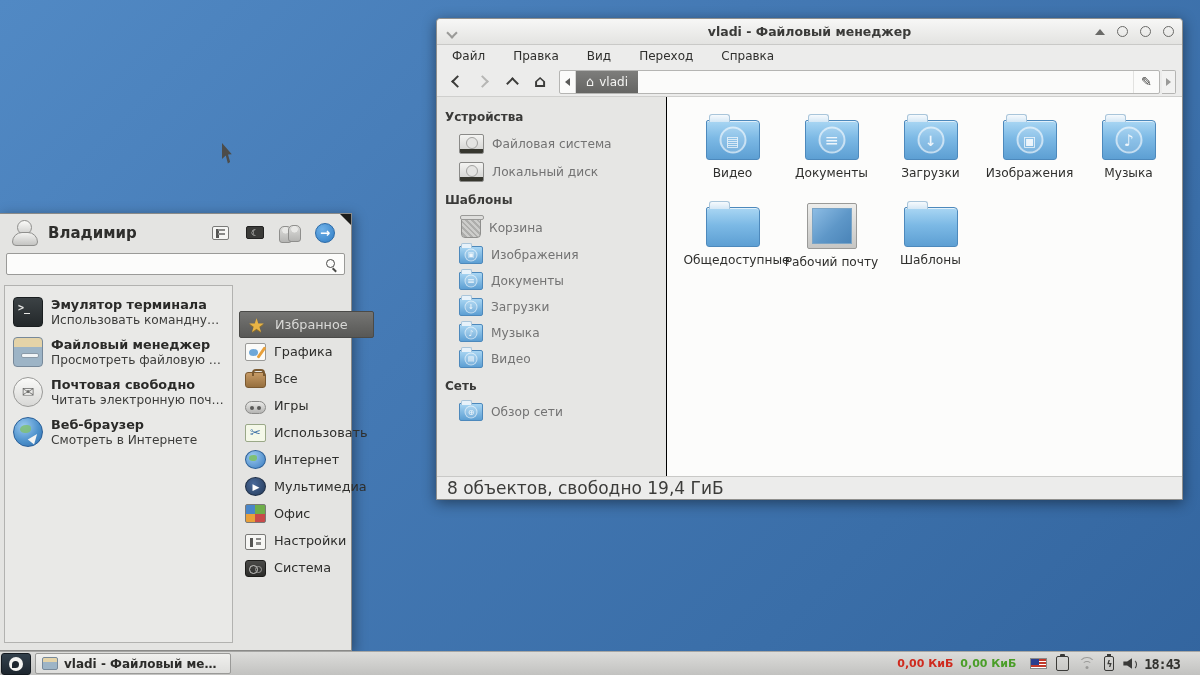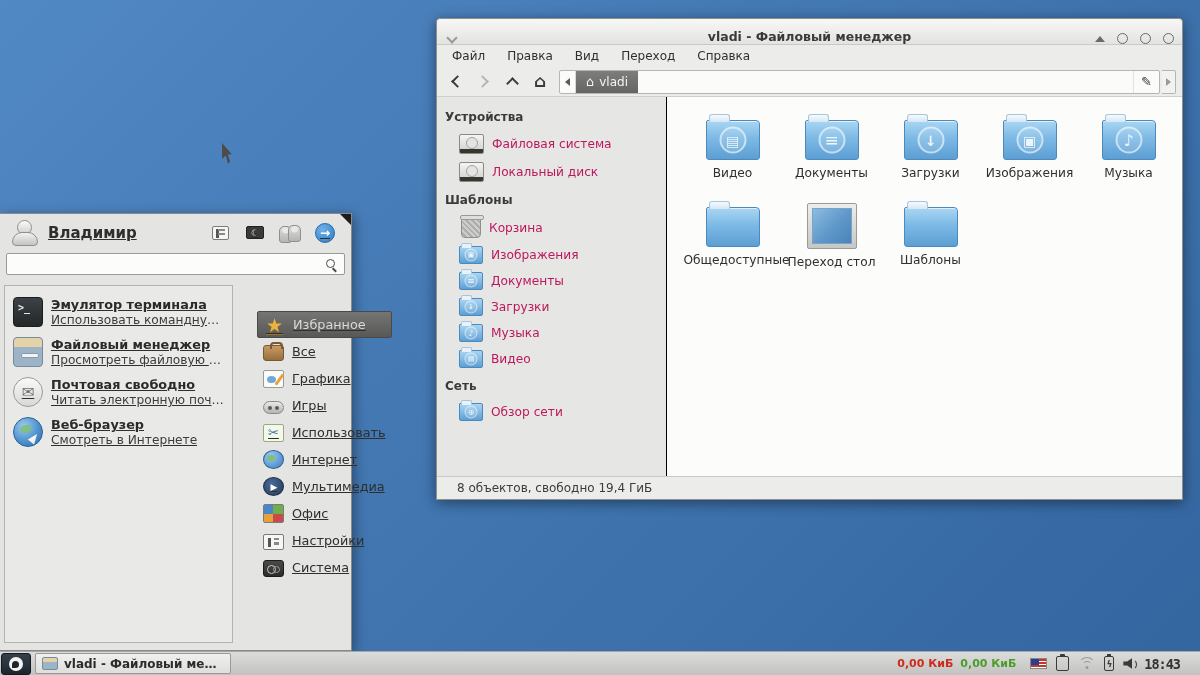--- a/index.html
+++ b/index.html
@@ -15,34 +15,34 @@
   .ellip { white-space:nowrap; overflow:hidden; text-overflow:ellipsis; }
 
   
   .fm-window {
     position:absolute; left:436px; top:18px; width:747px; height:482px;
     background:#ececeb; border:1px solid #8f8f8d; border-radius:4px 4px 0 0;
     box-shadow:0 3px 14px rgba(0,0,0,.45);
     display:flex; flex-direction:column;
   }
   .titlebar {
-    height:26px; flex:0 0 26px; display:flex; align-items:flex-end;
+    height:26px; flex:0 0 26px; display:flex; align-items:center;
     background:linear-gradient(#f7f7f6,#e3e3e1);
     border-bottom:1px solid #c9c9c7; border-radius:4px 4px 0 0;
     padding:0 8px; position:relative;
   }
   .win-menu-chevron { width:14px; height:14px; position:relative; cursor:default; }
   .win-menu-chevron::before { content:""; position:absolute; left:3px; top:4px; width:6px; height:6px;
     border-left:2px solid #9a9a98; border-bottom:2px solid #9a9a98; transform:rotate(-45deg); }
   .title-text { position:absolute; left:0; right:0; text-align:center; font-weight:bold; font-size:12.5px; color:#3a3a38; }
   .tb-buttons { margin-left:auto; display:flex; align-items:center; gap:12px; z-index:2; }
   .tb-shade { width:0; height:0; border-left:5px solid transparent; border-right:5px solid transparent; border-bottom:6px solid #6a6a68; }
   .tb-circle { width:11px; height:11px; border:1.6px solid #6a6a68; border-radius:50%; background:transparent; }
 
-  .menubar { height:22px; flex:0 0 22px; display:flex; align-items:center; gap:8px; padding:0 8px; background:#ececeb; }
+  .menubar { height:22px; flex:0 0 22px; display:flex; align-items:center; gap:14px; padding:0 8px; background:#ececeb; }
   .menubar .mitem { font-size:12px; color:#2f2f2d; padding:2px 7px; border-radius:2px; }
 
   .toolbar { height:30px; flex:0 0 30px; display:flex; align-items:center; padding:2px 6px; gap:2px; background:#ececeb; border-bottom:1px solid #cfcfcd; }
   .nav-btn { width:26px; height:24px; display:flex; align-items:center; justify-content:center; border-radius:2px; }
   .chev { width:9px; height:9px; border-left:2.4px solid #3c3c3a; border-bottom:2.4px solid #3c3c3a; }
   .chev.back { transform:rotate(45deg); margin-left:3px; }
   .chev.fwd { transform:rotate(-135deg); margin-right:3px; border-color:#b6b6b4; }
   .chev.up { transform:rotate(135deg); margin-top:4px; }
   .home-glyph { font-size:17px; line-height:1; color:#3c3c3a; font-weight:bold; }
   .pathbar { flex:1; height:24px; margin-left:4px; background:#fbfbfa; border:1px solid #b5b5b3; border-radius:2px; display:flex; align-items:stretch; overflow:hidden; }
@@ -51,25 +51,25 @@
   .tri-right { width:0; height:0; border-top:4px solid transparent; border-bottom:4px solid transparent; border-left:5px solid #9a9a98; }
   .path-tab { display:flex; align-items:center; gap:5px; padding:0 10px; background:linear-gradient(#7d7d7b,#656563); color:#f4f4f2; font-size:12px; }
   .path-tab .ph { font-size:13px; line-height:1; }
   .path-space { flex:1; }
   .path-edit { width:26px; display:flex; align-items:center; justify-content:center; color:#3a3a38; font-size:13px; border-left:1px solid #e2e2e0; }
   .path-next { width:14px; display:flex; align-items:center; justify-content:center; border-left:1px solid #d8d8d6; background:#f2f2f1; }
 
   .fm-content { flex:1; display:flex; min-height:0; }
   .fm-sidebar { width:230px; flex:0 0 230px; background:#e6e6e4; border-right:1px solid #000000; padding:6px 0 0 0; overflow:hidden; }
   .side-section-title { font-weight:bold; font-size:12px; color:#3a3a38; padding:7px 10px 6px 8px; }
-  .side-item { display:flex; align-items:center; gap:8px; padding:4px 6px 4px 22px; font-size:12.2px; color:#be185d; }
+  .side-item { display:flex; align-items:center; gap:8px; padding:4px 6px 4px 22px; font-size:12.2px; color:#737373; }
   .fm-fileview { flex:1; background:#fcfcfb; padding:14px 0 0 16px; display:flex; flex-wrap:wrap; align-content:flex-start; }
   .fcell { width:99px; height:85px; display:flex; flex-direction:column; align-items:center; margin-bottom:2px; }
   .fcell .flabel { font-size:12.2px; color:#2f2f2d; margin-top:6px; text-align:center; max-width:98px; }
-  .statusbar { flex:0 0 23px; border-top:1px solid #c9c9c7; background:#ececeb; display:flex; align-items:center; padding:0 20px; font-size:12px; color:#3c3c3a; }
+  .statusbar { flex:0 0 23px; border-top:1px solid #c9c9c7; background:#ececeb; display:flex; align-items:center; padding:0 10px; font-size:17px; color:#3c3c3a; }
 
   
   .folder48 { position:relative; width:54px; height:40px; margin-top:9px;
     background:linear-gradient(180deg,#a9d6f3 0%,#7cb9e5 45%,#5d9fd3 100%);
     border:1px solid #4d89bc; border-radius:2px 4px 3px 3px;
     box-shadow:inset 0 1px 0 rgba(255,255,255,.65); }
   .folder48::before { content:""; position:absolute; top:-7px; left:2px; width:19px; height:7px;
     background:linear-gradient(#f6fafd,#d4e7f5); border:1px solid #a9c5da; border-bottom:none; border-radius:3px 3px 0 0; }
   .emblem { position:absolute; left:50%; top:50%; transform:translate(-50%,-50%); width:27px; height:27px;
     border:2px solid rgba(255,255,255,.55); border-radius:50%; background:rgba(255,255,255,.14);
@@ -97,21 +97,21 @@
     border:1px solid #8f8f8d; border-radius:2px 2px 4px 4px; }
   .trash22::before { content:""; position:absolute; top:-3px; left:-2px; width:22px; height:3px; background:#dededc; border:1px solid #9a9a98; border-radius:2px; }
 
   .desktop48 { width:50px; height:46px; margin-top:5px; background:linear-gradient(#ededeb,#c6c6c4);
     border:1px solid #9a9a98; border-radius:2px; padding:4px; }
   .desktop48 .scr { width:100%; height:100%; background:linear-gradient(135deg,#8cbce4 0%,#5e97c8 55%,#4a84b8 100%); border:1px solid #7aa4c6; }
 
   
   .whisker { position:absolute; left:0; top:213px; width:352px; height:438px;
     background:#e4e4e2; border:1px solid #8a8a88; border-left:none;
-    box-shadow:2px 3px 12px rgba(0,0,0,.4);text-decoration:underline; }
+    box-shadow:2px 3px 12px rgba(0,0,0,.4); }
   .wk-corner { position:absolute; top:0; right:0; width:0; height:0;
     border-left:11px solid transparent; border-top:11px solid #1c1c1a; }
   .wk-header { display:flex; align-items:center; height:37px; padding:0 14px 0 10px; gap:10px; }
   .wk-avatar { position:relative; width:28px; height:26px; flex:0 0 28px; }
   .wk-avatar::before { content:""; position:absolute; left:7px; top:0; width:13px; height:13px;
     background:linear-gradient(#fafaf8,#cfcfcd); border:1px solid #8f8f8d; border-radius:50%; }
   .wk-avatar::after { content:""; position:absolute; left:2px; bottom:0; width:24px; height:12px;
     background:linear-gradient(#f2f2f0,#c4c4c2); border:1px solid #8f8f8d; border-radius:10px 10px 4px 4px; }
   .wk-name { font-weight:bold; font-size:15px; color:#2e2e2c; flex:1; }
   .wk-actions { display:flex; align-items:center; gap:11px; }
@@ -131,21 +131,21 @@
   .ic-users::before { left:0; top:1px; } .ic-users::after { right:0; top:0; }
   .ic-logout { width:20px; height:20px; border-radius:50%; background:radial-gradient(circle at 35% 30%,#6fb1e8,#2f7cc4); border:1px solid #2a6aa8;
     color:#fff; display:flex; align-items:center; justify-content:center; font-size:12px; font-weight:bold; }
   .ic-logout::before { content:"→"; }
   .wk-search { margin:2px 6px 6px 6px; height:22px; background:#fcfcfb; border:1px solid #9a9a98; border-radius:2px;
     display:flex; align-items:center; padding:0 6px; }
   .wk-search input { flex:1; border:none; outline:none; background:transparent; font-size:12px; font-family:inherit; color:#2f2f2d; }
   .ic-magnify { position:relative; width:13px; height:13px; flex:0 0 13px; }
   .ic-magnify::before { content:""; position:absolute; left:1px; top:1px; width:7px; height:7px; border:1.7px solid #4a4a48; border-radius:50%; }
   .ic-magnify::after { content:""; position:absolute; right:1px; bottom:0; width:5px; height:1.8px; background:#4a4a48; transform:rotate(45deg); }
-  .wk-body { display:flex; padding:4px 0 4px 4px; height:calc(100% - 70px);gap:18px; }
+  .wk-body { display:flex; padding:4px 0 4px 4px; height:calc(100% - 70px); }
   .wk-apps { width:229px; flex:0 0 229px; border:1px solid #b2b2b0; background:#e9e9e7; padding:6px 4px; overflow:hidden; }
   .wk-app { display:flex; align-items:center; gap:8px; padding:5px 4px; }
   .wk-app-texts { min-width:0; }
   .wk-app-title { font-weight:bold; font-size:12.8px; color:#2a2a28; }
   .wk-app-sub { font-size:12.2px; color:#3c3c3a; margin-top:1px; }
   .wk-cats { flex:1; padding:2px 2px 2px 6px; display:flex; flex-direction:column; }
   .wk-cat { display:flex; align-items:center; gap:8px; padding:3px 6px; border-radius:2px; font-size:12.8px; color:#2e2e2c; height:27px; }
   .wk-cat.selected { background:linear-gradient(#757573,#585856); color:#d9d9d7; border:1px solid #4a4a48;margin-top:24px; }
 
   
@@ -381,21 +381,21 @@
         <div class="flabel">Музыка</div>
       </div>
       <div class="fcell">
         <div class="folder48"></div>
         <div class="flabel">Общедоступные</div>
       </div>
       <div class="fcell">
         <div class="desktop48">
             <div class="scr"></div>
           </div>
-        <div class="flabel">Переход стол</div>
+        <div class="flabel">Рабочий почту</div>
       </div>
       <div class="fcell">
         <div class="folder48"></div>
         <div class="flabel">Шаблоны</div>
       </div>
     </div>
   </div>
 
   <div class="statusbar">
     <span>8 объектов, свободно 19,4 ГиБ</span>
@@ -460,26 +460,26 @@
         </span>
       </div>
     </div>
 
     <div class="wk-cats">
       <div class="wk-cat selected">
         <span class="ci ci-star"></span>
         <span>Избранное</span>
       </div>
       <div class="wk-cat">
+        <span class="ci ci-graphics"></span>
+        <span>Графика</span>
+      </div>
+      <div class="wk-cat">
         <span class="ci ci-all"></span>
         <span>Все</span>
-      </div>
-      <div class="wk-cat">
-        <span class="ci ci-graphics"></span>
-        <span>Графика</span>
       </div>
       <div class="wk-cat">
         <span class="ci ci-games"></span>
         <span>Игры</span>
       </div>
       <div class="wk-cat">
         <span class="ci ci-tools"></span>
         <span>Использовать</span>
       </div>
       <div class="wk-cat">

